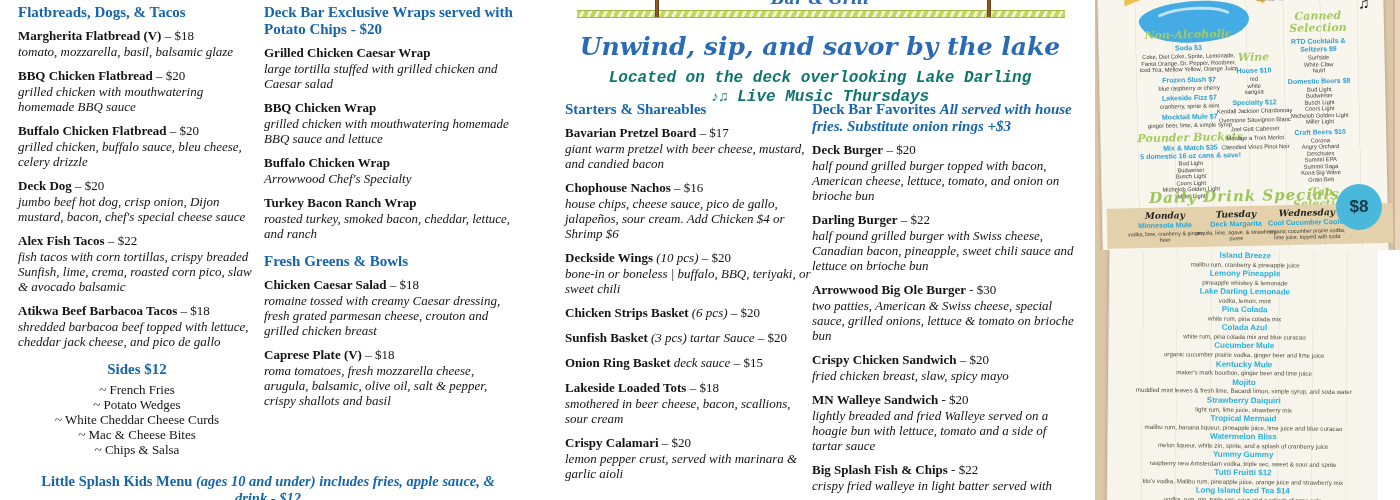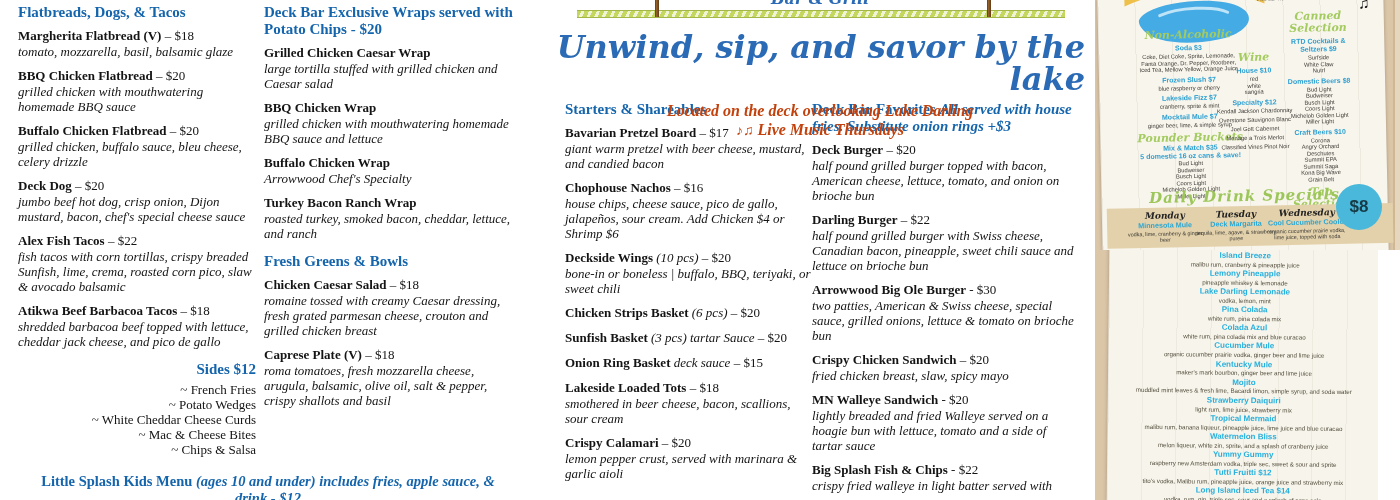--- a/index.html
+++ b/index.html
@@ -13,41 +13,41 @@
   #col3{left:565px;top:101px;width:248px;}
   #col4{left:812px;top:101px;width:264px;}
   .menu-section{margin-bottom:12px;}
   .section-title{color:#1565ad;font-weight:bold;font-size:15px;line-height:17px;margin-bottom:7px;}
   .title-suffix{font-style:italic;}
   .menu-item{margin-bottom:9px;}
   .item-line{font-size:13px;line-height:16px;}
   .iname{font-weight:bold;}
   .inote{font-style:italic;margin-top:48px;}
   .idesc{font-style:italic;font-size:13px;line-height:15px;}
-  #sides{text-align:right;margin-top:8px;}
+  #sides{text-align:center;margin-top:8px;}
   #sides .section-title{margin-bottom:4px;}
   .side-line{font-size:13px;line-height:15px;}
   #kids-line{position:absolute;left:28px;top:473px;width:480px;text-align:center;
              color:#1565ad;font-weight:bold;font-size:14.5px;}
   #kids-line .k2{font-style:italic;}
 
   
   #center-header{position:absolute;left:555px;top:0;width:530px;text-align:center;}
   #sign-clip{height:8px;overflow:hidden;position:relative;}
   #sign-text{position:relative;top:-11px;color:#2b6ab5;font-style:italic;font-weight:bold;
              font-size:16px;font-family:"DejaVu Serif",serif;}
   #awning{height:6px;margin:2px 20px 0 22px;
           background:repeating-linear-gradient(115deg,#c6d75f 0 4px,#f0f4d6 4px 7px);
           border-top:1px solid #a3b748;border-bottom:1px solid #a3b748;}
   .pole{position:absolute;top:0;width:4px;height:17px;
         background:linear-gradient(90deg,#5e3a14,#96612c 40%,#5e3a14);}
   #pole-left{left:100px;} #pole-right{left:432px;}
   #main-title{margin-top:13px;color:#2b6ab5;font-family:"DejaVu Serif",serif;
-              font-style:italic;font-weight:bold;font-size:32px;line-height:32px;text-align:right;}
-  .subline{color:#c2410c;font-family:Liberation Serif, serif;font-style:italic;
+              font-style:italic;font-weight:bold;font-size:25px;line-height:32px;}
+  .subline{color:#0f766e;font-family:Liberation Mono, monospace;font-style:italic;
            font-weight:bold;font-size:16px;line-height:19px;}
   #sub1{margin-top:6px;}
   .music-icon{font-style:normal;font-size:14px;}
 
   
   #drinks{position:absolute;left:1095px;top:0;width:305px;height:500px;
           font-family:"Liberation Sans",sans-serif;}
   .wood{background:repeating-linear-gradient(90deg,#dcc6a8 0 18px,#d0b794 18px 20px,#e6d6be 20px 40px);}
   #top-photo{position:absolute;left:0;top:0;width:305px;height:250px;overflow:hidden;}
   #top-card{position:absolute;left:5px;top:-4px;width:286px;height:258px;

